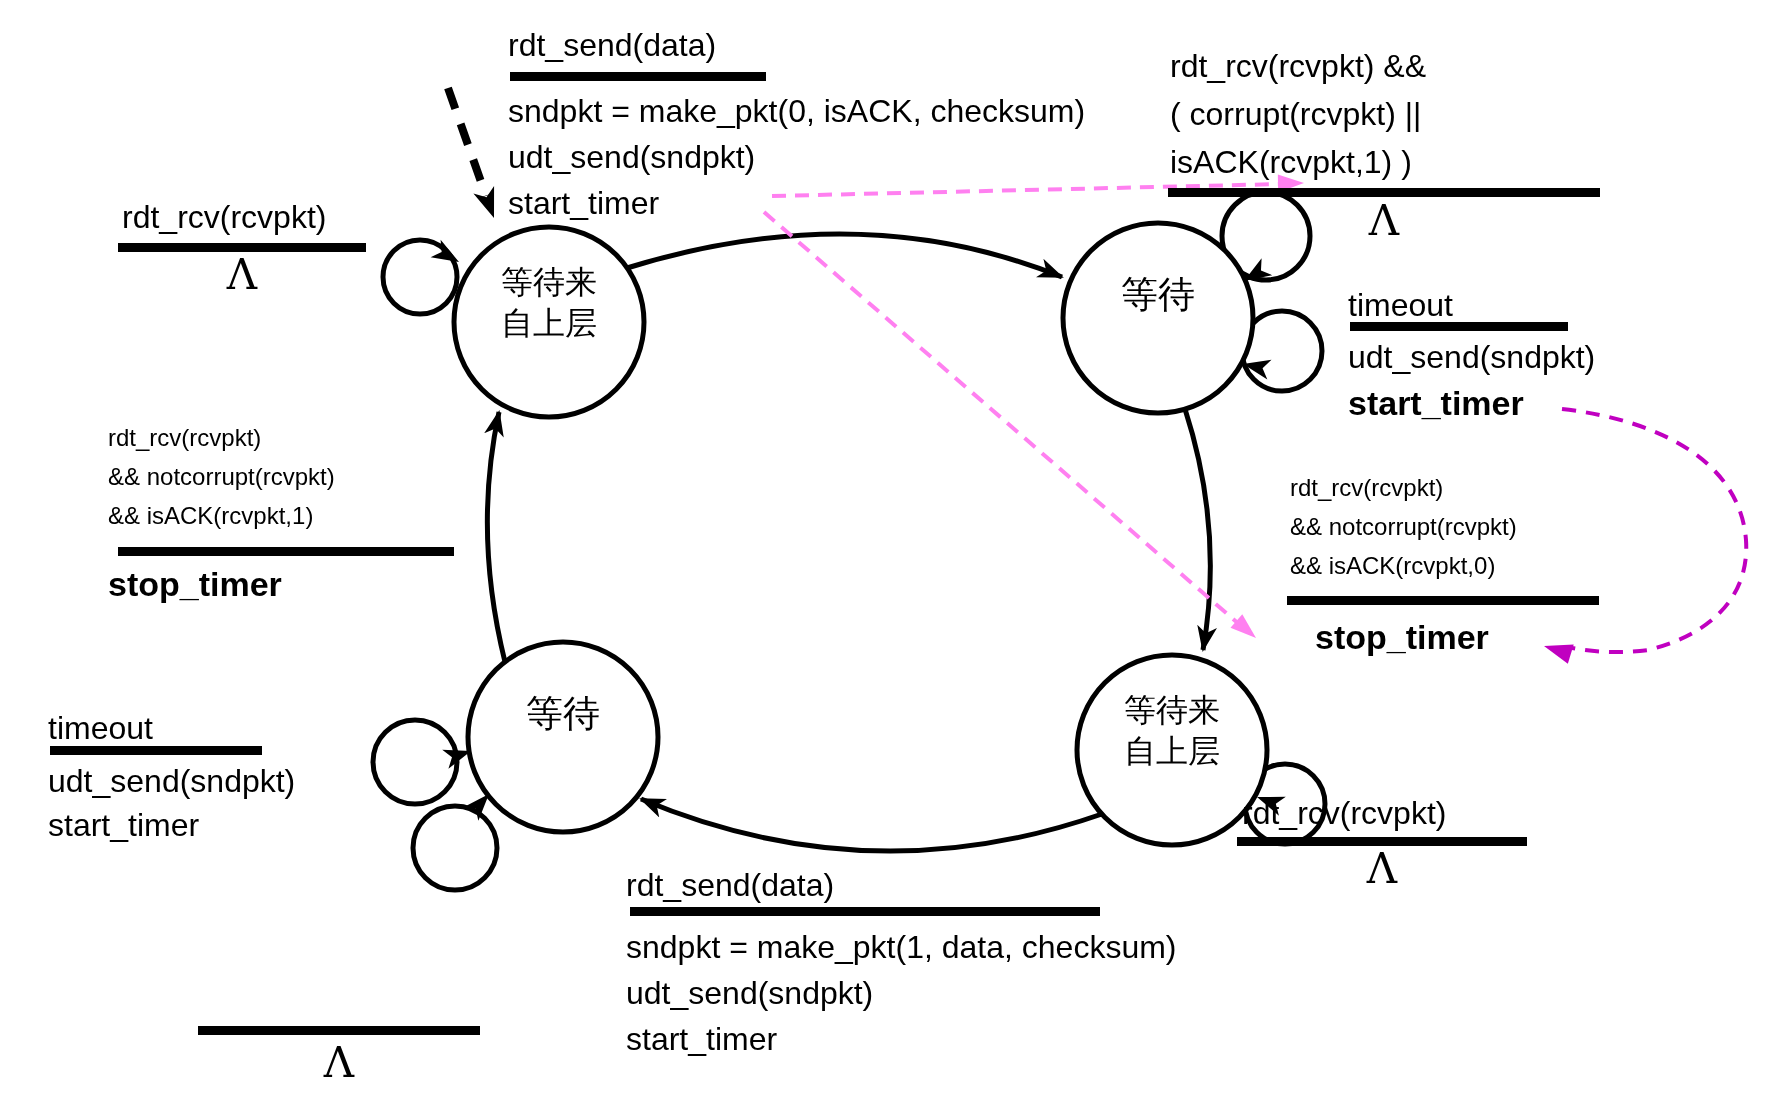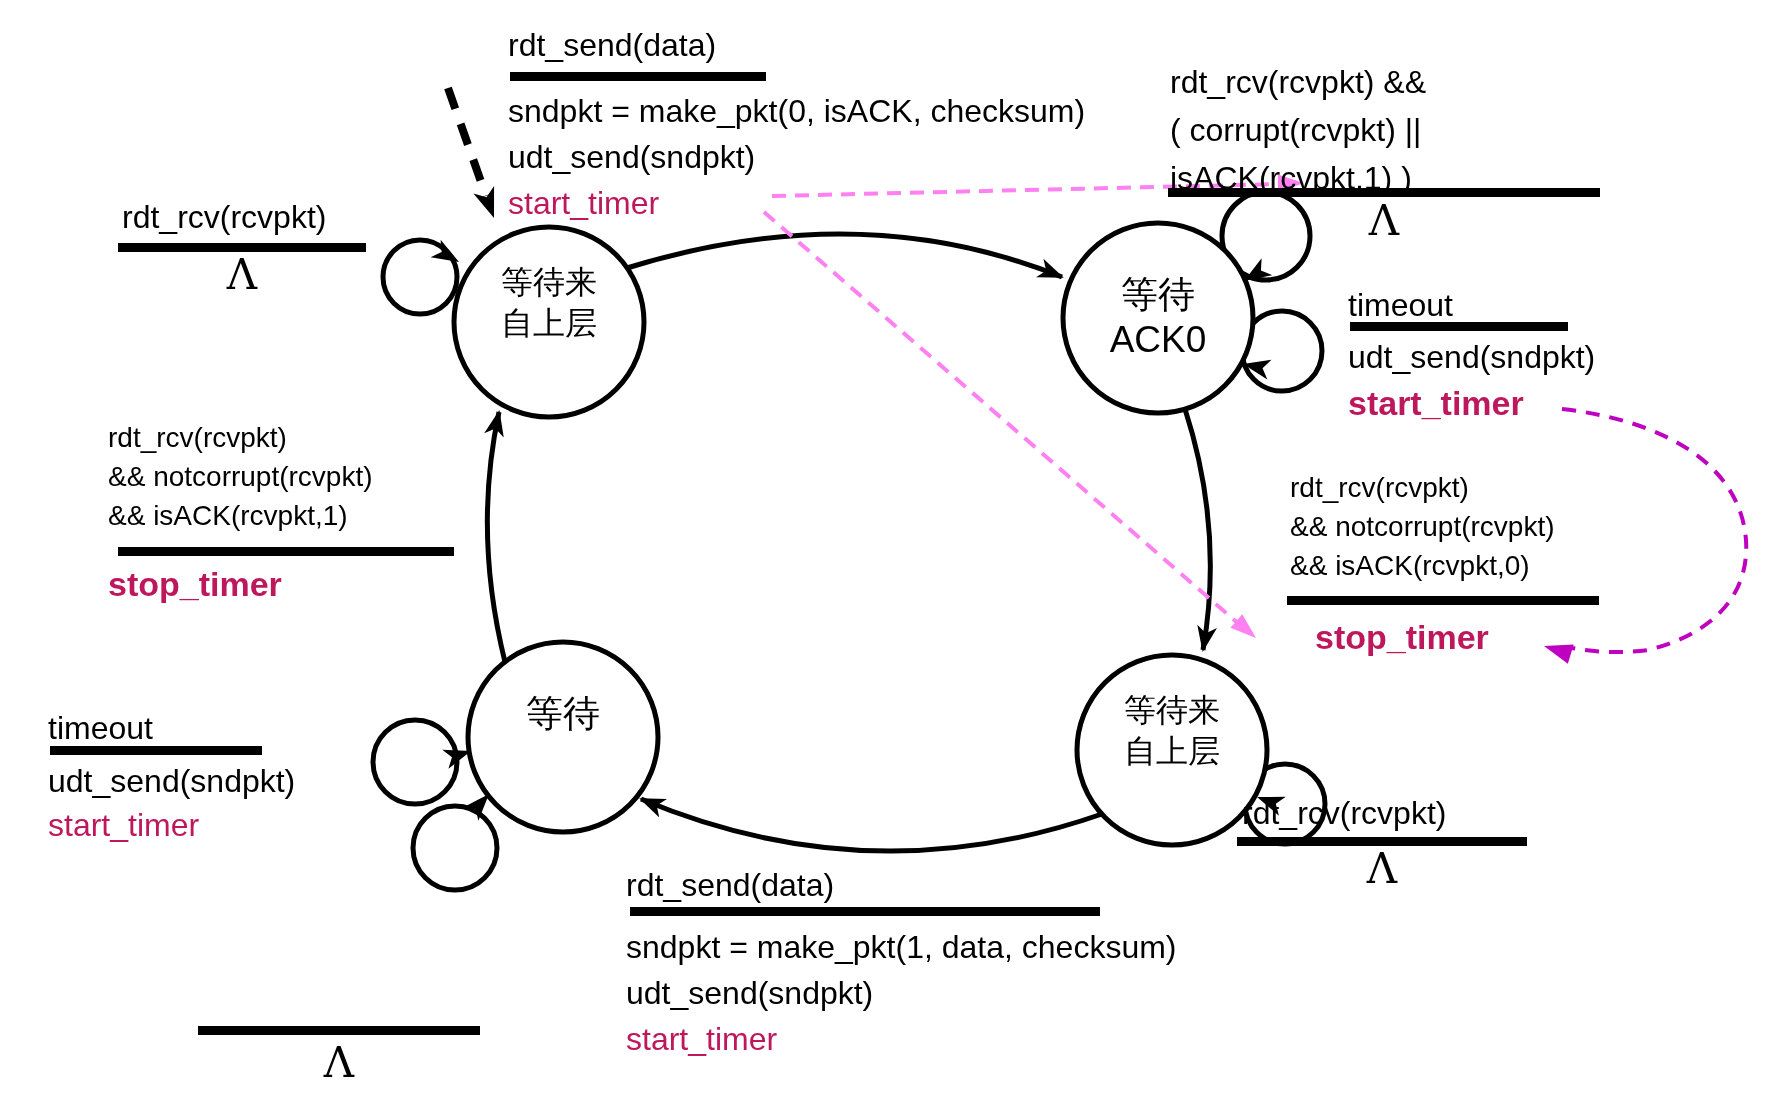--- a/index.html
+++ b/index.html
@@ -1,23 +1,23 @@
 <!DOCTYPE html>
 <html><head>
 <meta charset="utf-8">
 <style>
   html,body{margin:0;padding:0;background:#fff;}
   #canvas{position:relative;width:1774px;height:1095px;background:#fff;overflow:hidden;
           font-family:"Liberation Sans",sans-serif;color:#000;}
   #wires{position:absolute;left:0;top:0;}
   .txt{position:absolute;white-space:pre;}
   .code{font-size:32px;line-height:46px;}
-  .code-tight{font-size:28px;line-height:39px;}
+  .code-tight{font-size:24px;line-height:39px;}
   .bar{position:absolute;height:9px;background:#000;}
-  .red{color:#be185d;}
+  .red{color:#000000;}
   .bold{font-weight:bold;}
   .lambda{font-family:"DejaVu Serif","Liberation Serif",serif;font-size:42px;line-height:46px;text-align:center;}
   .state-label{position:absolute;text-align:center;font-size:32px;line-height:41px;}
   .state-label.big{font-size:37px;line-height:45px;}
 </style>
 </head>
 <body>
 
 <div id="canvas">
 
@@ -77,37 +77,36 @@
       <polygon points="0,0 -28,-10 -28,10" transform="translate(1544,646) rotate(197)" fill="#c000c0"></polygon>
     </g>
   </svg>
 
   <div class="state-label" style="left:449px;top:262px;width:200px;">
     <div>等待来</div>
     <div>自上层</div>
   </div>
   <div class="state-label big" style="left:1058px;top:272px;width:200px;">
     <div>等待</div>
-    <div>ACK0</div>
   </div>
   <div class="state-label big" style="left:463px;top:691px;width:200px;">
     <div>等待</div>
   </div>
   <div class="state-label" style="left:1072px;top:690px;width:200px;">
     <div>等待来</div>
     <div>自上层</div>
   </div>
 
   <div class="txt code" style="left:508px;top:22px;">rdt_send(data)</div>
   <div class="bar" style="left:510px;top:72px;width:256px;"></div>
   <div class="txt code" style="left:508px;top:88px;">sndpkt = make_pkt(0, isACK, checksum)</div>
   <div class="txt code" style="left:508px;top:134px;">udt_send(sndpkt)</div>
   <div class="txt code red" style="left:508px;top:180px;">start_timer</div>
 
-  <div class="txt code" style="left:1170px;top:58px;line-height:48px;"><span>rdt_rcv(rcvpkt) &amp;&amp;</span>
+  <div class="txt code" style="left:1170px;top:42px;line-height:48px;"><span>rdt_rcv(rcvpkt) &amp;&amp;</span>
 <span>( corrupt(rcvpkt) ||</span>
 <span>isACK(rcvpkt,1) )</span></div>
   <div class="bar" style="left:1168px;top:188px;width:432px;"></div>
   <div class="txt lambda" style="left:1168px;top:198px;width:432px;">Λ</div>
 
   <div class="txt code" style="left:122px;top:194px;">rdt_rcv(rcvpkt)</div>
   <div class="bar" style="left:118px;top:243px;width:248px;"></div>
   <div class="txt lambda" style="left:118px;top:252px;width:248px;">Λ</div>
 
   <div class="txt code-tight" style="left:108px;top:418px;"><span>rdt_rcv(rcvpkt)</span>

